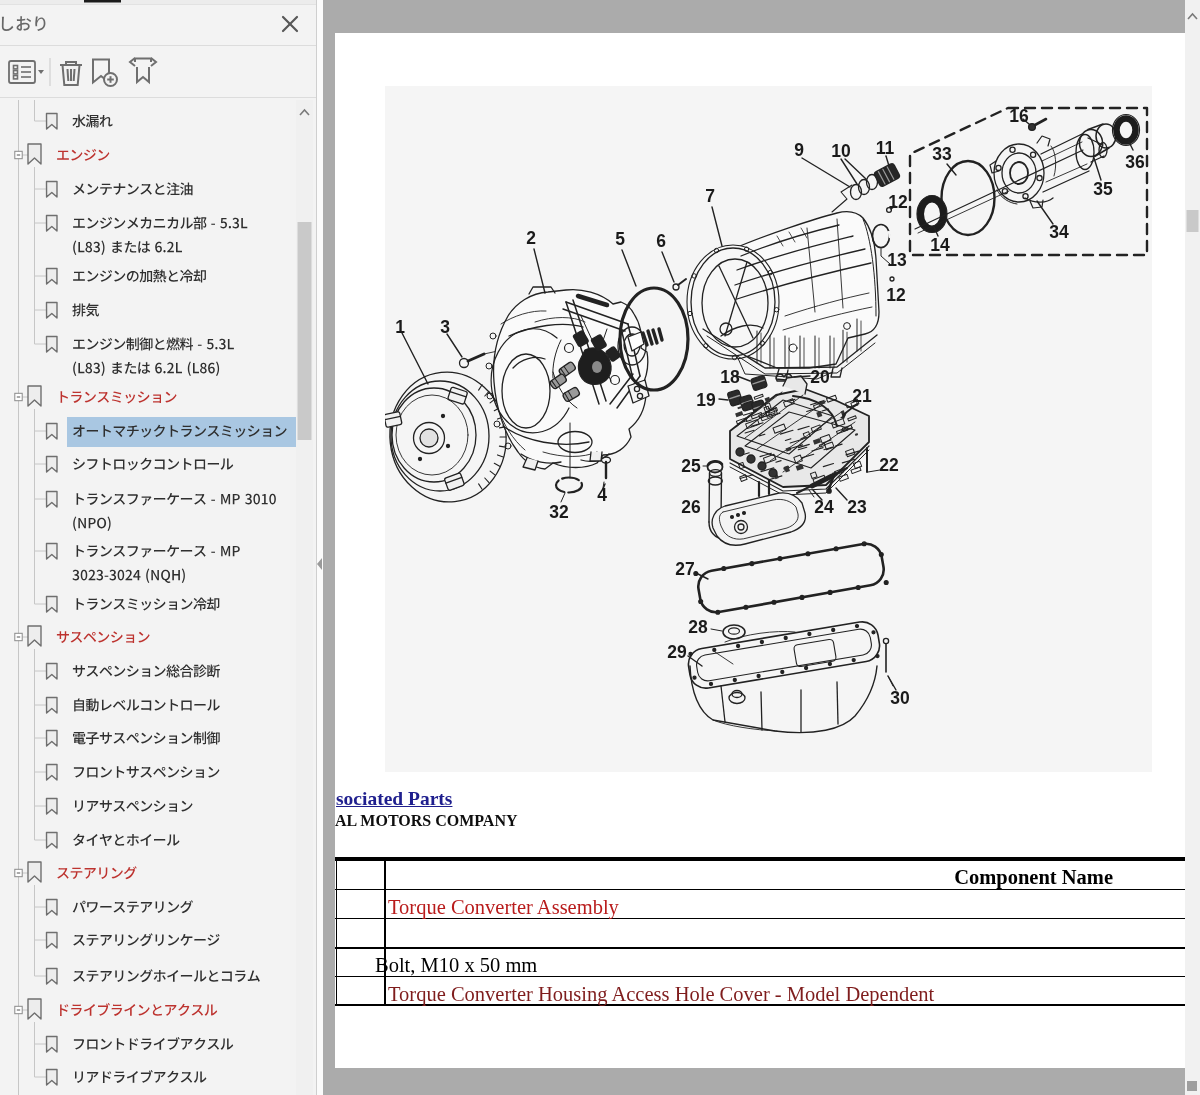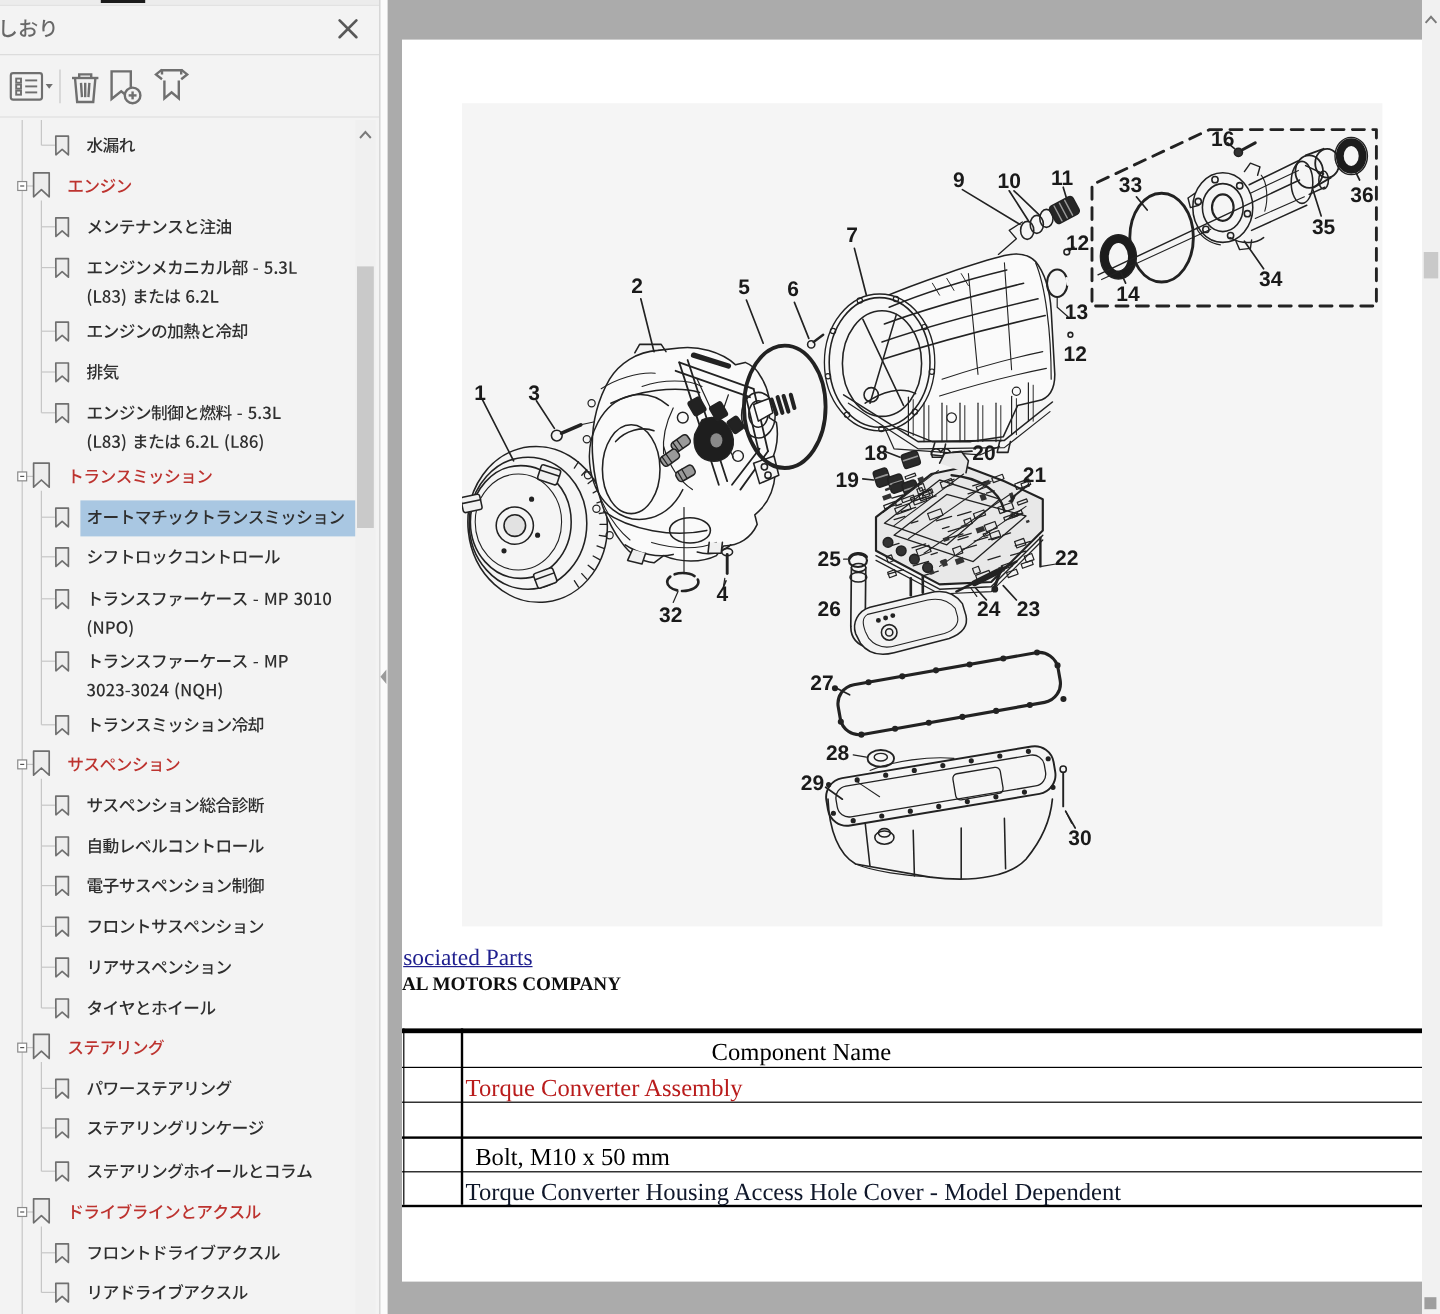--- a/index.html
+++ b/index.html
@@ -1097,32 +1097,32 @@
           <text x="292" y="572.0">29</text>
           <text x="515" y="618.0">30</text>
           <text x="174" y="432.0">32</text>
           <text x="557" y="74.0">33</text>
           <text x="674" y="152.0">34</text>
           <text x="718" y="109.0">35</text>
           <text x="750" y="82.0">36</text>
         </g>
       </svg>
     </div>
-    <div class="abs serif" style="left:1px;top:755px;font-size:19.5px;font-weight:normal;color:#1f1f8e;text-decoration:underline;white-space:nowrap">sociated Parts</div>
+    <div class="abs serif" style="left:1px;top:755px;font-size:19.5px;font-weight:bold;color:#1f1f8e;text-decoration:underline;white-space:nowrap">sociated Parts</div>
     <div class="abs serif" style="left:0px;top:779px;font-size:16px;font-weight:bold;color:#0e0e0e;white-space:nowrap">AL MOTORS COMPANY</div>
     <div class="abs" style="left:0;top:824px;width:850px;height:3.5px;background:#000"></div>
     <div class="abs" style="left:0;top:855.5px;width:850px;height:1.2px;background:#000"></div>
     <div class="abs" style="left:0;top:884.5px;width:850px;height:1.2px;background:#000"></div>
     <div class="abs" style="left:0;top:913.5px;width:850px;height:2.0px;background:#000"></div>
     <div class="abs" style="left:0;top:942.5px;width:850px;height:1.2px;background:#000"></div>
     <div class="abs" style="left:0;top:971.0px;width:850px;height:2.0px;background:#000"></div>
     <div class="abs" style="left:0.5px;top:824px;width:1.4px;height:147.0px;background:#000"></div>
     <div class="abs" style="left:49.0px;top:824px;width:1.8px;height:147.0px;background:#000"></div>
-    <div class="abs serif" style="left:258px;top:833.0px;width:520px;text-align:left;font-size:20.5px;font-weight:normal;color:#000">Component Name</div>
+    <div class="abs serif" style="left:258px;top:833.0px;width:520px;text-align:right;font-size:20.5px;font-weight:bold;color:#000">Component Name</div>
     <div class="abs serif" style="left:53.0px;top:862.5px;font-size:20.5px;color:#b91c1c;white-space:nowrap">Torque Converter Assembly</div>
-    <div class="abs serif" style="left:61px;top:920.5px;font-size:20.5px;color:#000;white-space:nowrap">Bolt, M10 x 50 mm</div>
-    <div class="abs serif" style="left:53.0px;top:949.5px;font-size:20.5px;color:#0f172a;white-space:nowrap">Torque Converter Housing Access Hole Cover - Model Dependent</div>
+    <div class="abs serif" style="left:40px;top:920.5px;font-size:20.5px;color:#000;white-space:nowrap">Bolt, M10 x 50 mm</div>
+    <div class="abs serif" style="left:53.0px;top:949.5px;font-size:20.5px;color:#7f1d1d;white-space:nowrap">Torque Converter Housing Access Hole Cover - Model Dependent</div>
   </div>
 <div class="abs" style="left:1185px;top:0;width:15px;height:1095px;background:#f1f1f1"></div>
 <svg class="abs" style="left:1185px;top:0" width="15" height="1095">
     <path d="M3,19 l4.5,-5 l4.5,5" fill="none" stroke="#7a7a7a" stroke-width="1.6"></path>
     <rect x="1.5" y="210" width="12" height="22" fill="#c9c9c9"></rect>
     <rect x="2" y="1081" width="10" height="10" fill="#9e9e9e"></rect>
   </svg>
 </body></html>

